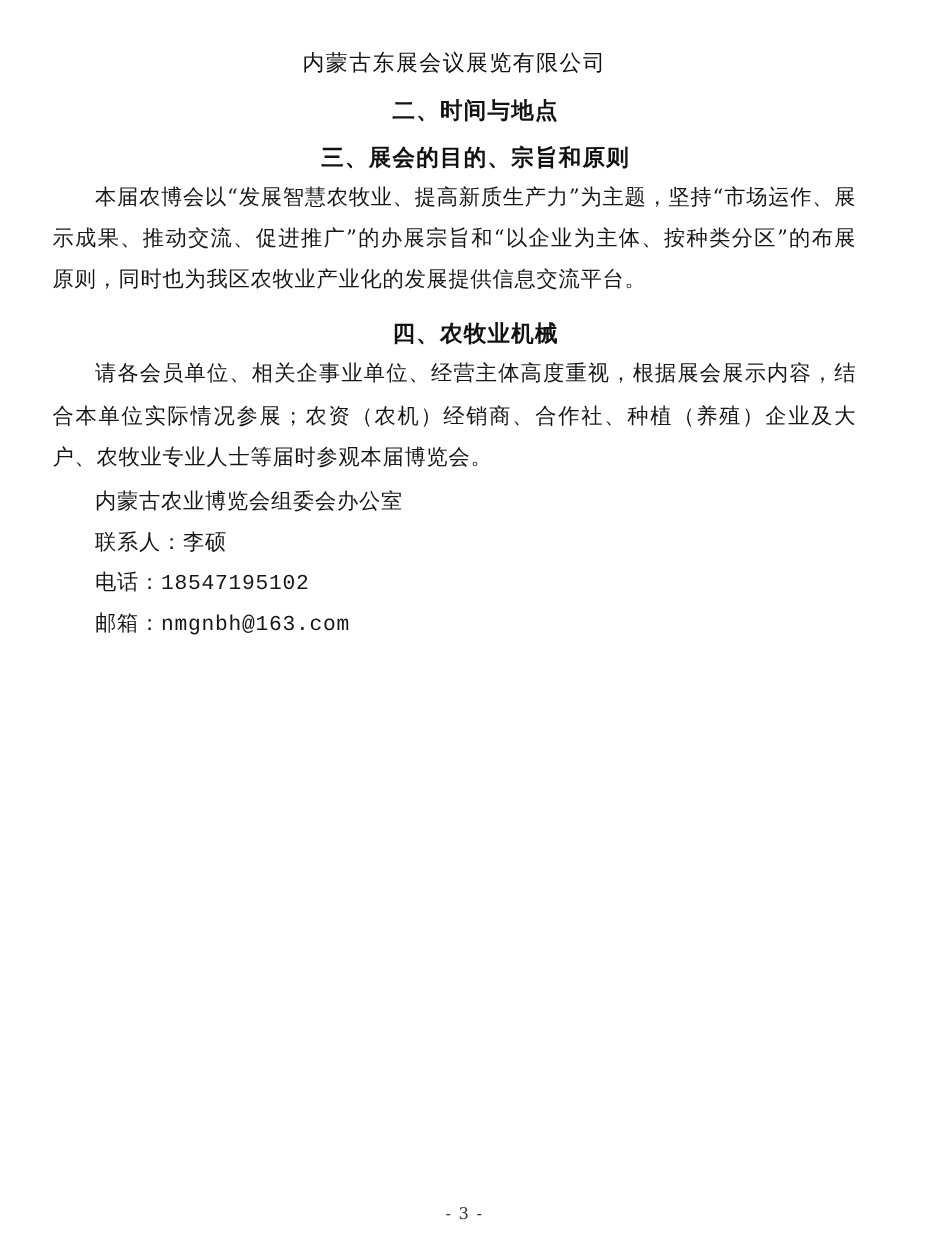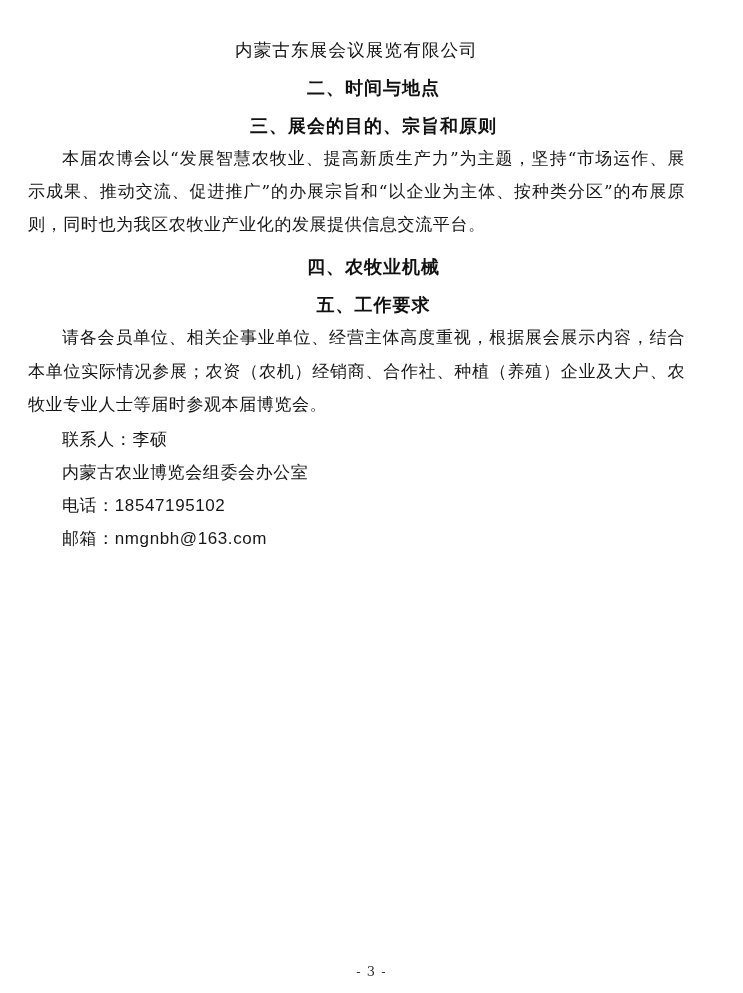--- a/index.html
+++ b/index.html
@@ -12,21 +12,21 @@
     width: 743px;
     height: 993px;
     position: relative;
     font-family: "DejaVu Serif", "Liberation Serif", serif;
     color: #1a1a1a;
     overflow: hidden;
   }
   .page {
     position: absolute;
     inset: 0;
-    padding: 30px 58px 0 28px;
+    padding: 30px 58px 0 42px;
     box-sizing: border-box;
   }
   .doc-title {
     text-align: center;
     font-size: 17.5px;
     letter-spacing: 1.2px;
     margin: 8px 0 6px 0;
     font-family: "DejaVu Serif", "Liberation Serif", serif;
     color: #111;
   }
@@ -66,41 +66,40 @@
     left: 0;
     right: 0;
     bottom: 14px;
     text-align: center;
     font-size: 13px;
     color: #333;
     font-family: "DejaVu Serif", "Liberation Serif", serif;
     letter-spacing: 1px;
   }
   .mono-num {
-    font-family: Liberation Sans, sans-serif;
+    font-family: Liberation Mono, monospace;
   }
 </style>
 </head>
 <body>
 
 <div class="page">
 
   <div class="doc-title">内蒙古东展会议展览有限公司</div>
 
   <h2 class="heading">二、时间与地点</h2>
 
   <h2 class="heading">三、展会的目的、宗旨和原则</h2>
   <p class="para">本届农博会以“发展智慧农牧业、提高新质生产力”为主题，坚持“市场运作、展示成果、推动交流、促进推广”的办展宗旨和“以企业为主体、按种类分区”的布展原则，同时也为我区农牧业产业化的发展提供信息交流平台。</p>
 
   <h2 class="heading">四、农牧业机械</h2>
 
-  <h2 class="heading">五、工作要求</h2>
   <p class="para">请各会员单位、相关企事业单位、经营主体高度重视，根据展会展示内容，结合本单位实际情况参展；农资（农机）经销商、合作社、种植（养殖）企业及大户、农牧业专业人士等届时参观本届博览会。</p>
 
   <div class="contact-block">
+    <p class="contact-line">内蒙古农业博览会组委会办公室</p>
     <p class="contact-line">联系人：李硕</p>
-    <p class="contact-line">内蒙古农业博览会组委会办公室</p>
     <p class="contact-line mono-num">电话：18547195102</p>
     <p class="contact-line mono-num">邮箱：nmgnbh@163.com</p>
   </div>
 
   <div class="footer-page">- 3 -</div>
 </div>
 
 </body></html>

